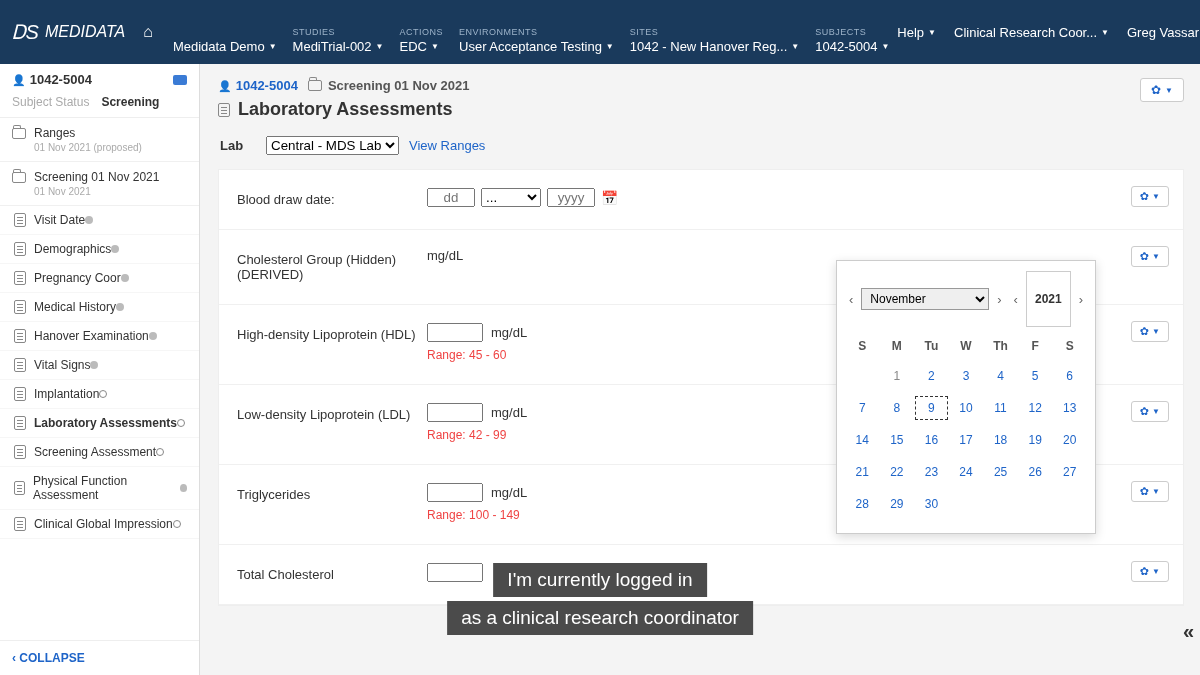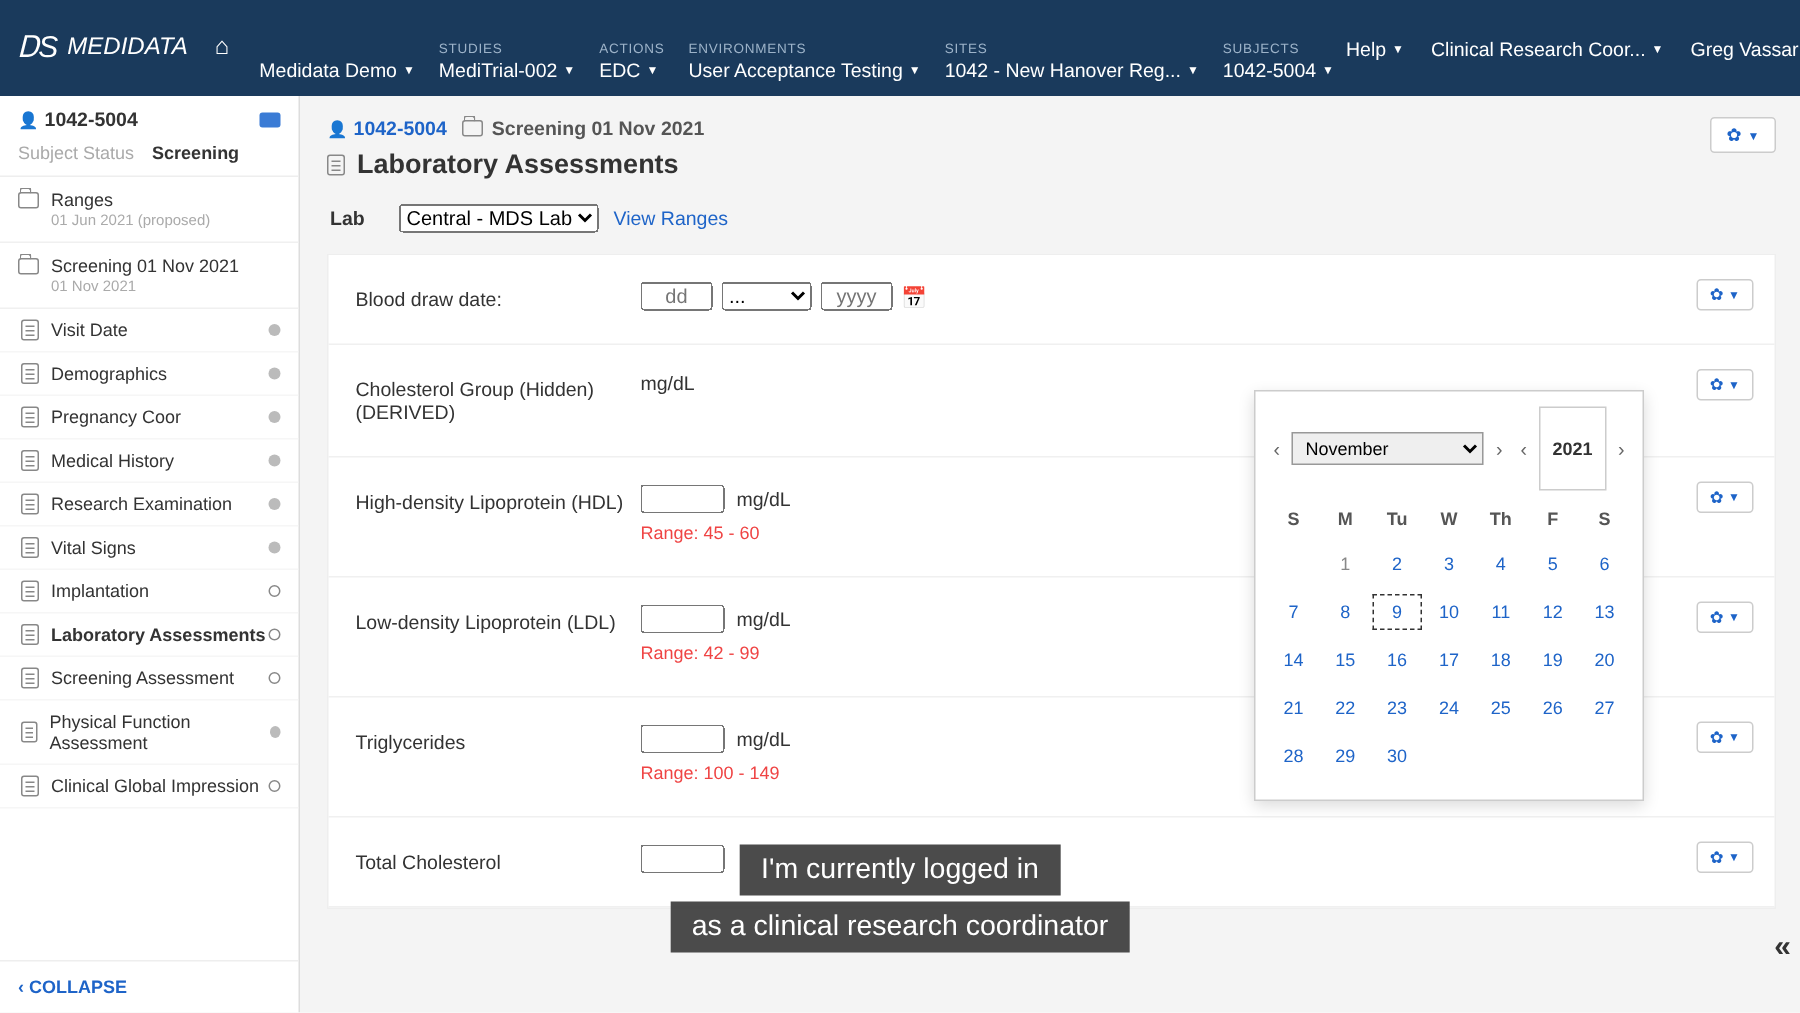--- a/index.html
+++ b/index.html
@@ -21,21 +21,21 @@
 .shell { display: flex; height: calc(675px - 64px); }
 .sidebar { width: 200px; background: #fff; border-right: 1px solid #ddd; display: flex; flex-direction: column; font-size: 12px; }
 .side-header { display: flex; align-items: center; justify-content: space-between; padding: 8px 12px; font-weight: bold; font-size: 13px; }
 .side-chip { width: 14px; height: 10px; background: #3a7bd5; border-radius: 2px; }
 .side-tabs { display: flex; gap: 12px; padding: 0 12px 8px; font-size: 12px; color: #aaa; border-bottom: 1px solid #eee; }
 .side-tabs .active { color: #333; font-weight: bold; }
 .side-group { padding: 8px 12px; border-bottom: 1px solid #f0f0f0; }
 .side-group .line { display: flex; align-items: center; gap: 8px; cursor: pointer; }
 .side-group .sub { color: #aaa; font-size: 10px; padding-left: 22px; margin-top: 2px; }
 .side-list { flex: 1; overflow: auto; }
-.side-item { display: flex; align-items: center; justify-content: space-between; padding: 7px 12px 7px 14px; cursor: pointer; border-bottom: 1px solid #f6f6f6; }
+.side-item { display: flex; align-items: center; padding: 7px 12px 7px 14px; cursor: pointer; border-bottom: 1px solid #f6f6f6; }
 .side-item .lbl { display: flex; align-items: center; gap: 8px; }
 .side-item.active { font-weight: bold; }
 .dot { width: 8px; height: 8px; border-radius: 50%; background: #bbb; }
 .dot.open { background: #fff; border: 1px solid #888; }
 .doc-icon { width: 12px; height: 14px; border: 1px solid #888; border-radius: 2px; position: relative; }
 .doc-icon::after { content: ""; position: absolute; left: 2px; right: 2px; top: 3px; height: 1px; background: #888; box-shadow: 0 3px 0 #888, 0 6px 0 #888; }
 .folder-icon { width: 14px; height: 11px; border: 1px solid #888; border-radius: 2px; position: relative; }
 .folder-icon::before { content: ""; position: absolute; left: 0; top: -4px; width: 6px; height: 3px; border: 1px solid #888; border-bottom: none; border-radius: 2px 2px 0 0; }
 .collapse { padding: 10px 12px; color: #1e64c8; font-weight: bold; font-size: 12px; cursor: pointer; border-top: 1px solid #eee; margin-top: 32px; }
 
@@ -155,21 +155,21 @@
     </div>
     <div class="side-tabs">
       <span>Subject Status</span>
       <span class="active">Screening</span>
     </div>
     <div class="side-group">
       <div class="line">
         <span class="folder-icon"></span>
         <span>Ranges</span>
       </div>
-      <div class="sub">01 Jun 2021 (proposed)</div>
+      <div class="sub">01 Nov 2021 (proposed)</div>
     </div>
     <div class="side-group">
       <div class="line">
         <span class="folder-icon"></span>
         <span>Screening 01 Nov 2021</span>
       </div>
       <div class="sub">01 Nov 2021</div>
     </div>
     <div class="side-list" id="side-list">
         <div class="side-item">
@@ -196,21 +196,21 @@
         <div class="side-item">
           <span class="lbl">
             <span class="doc-icon"></span>
             <span>Medical History</span>
           </span>
           <span class="dot "></span>
         </div>
         <div class="side-item">
           <span class="lbl">
             <span class="doc-icon"></span>
-            <span>Research Examination</span>
+            <span>Hanover Examination</span>
           </span>
           <span class="dot "></span>
         </div>
         <div class="side-item">
           <span class="lbl">
             <span class="doc-icon"></span>
             <span>Vital Signs</span>
           </span>
           <span class="dot "></span>
         </div>

